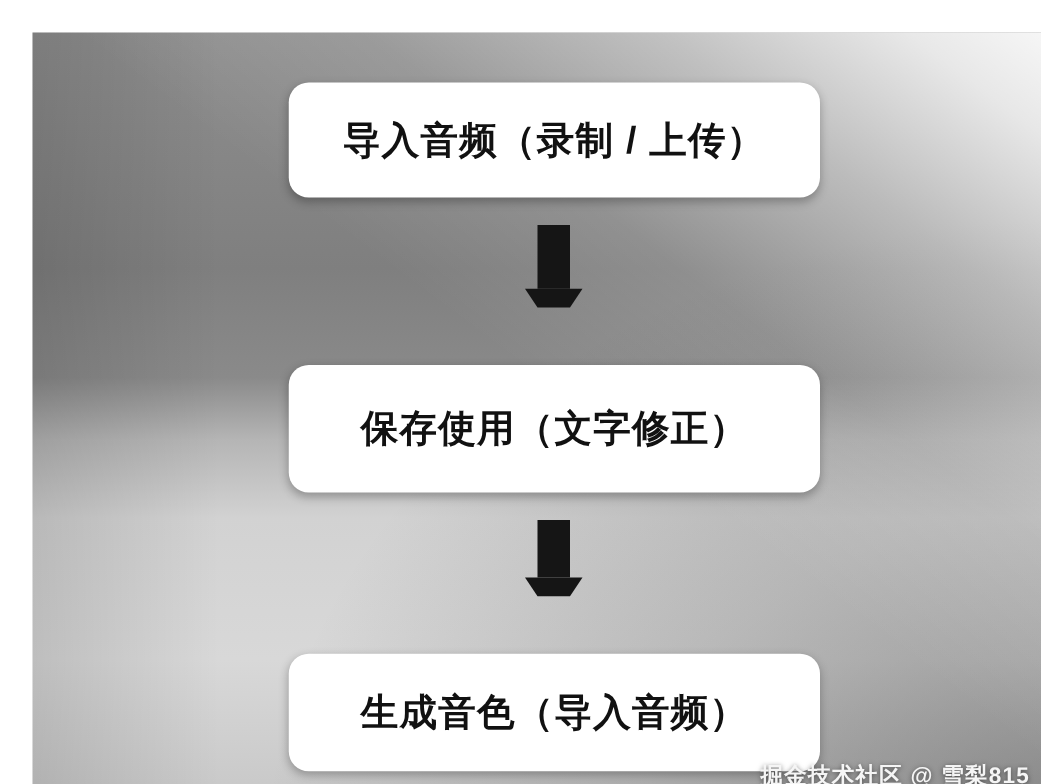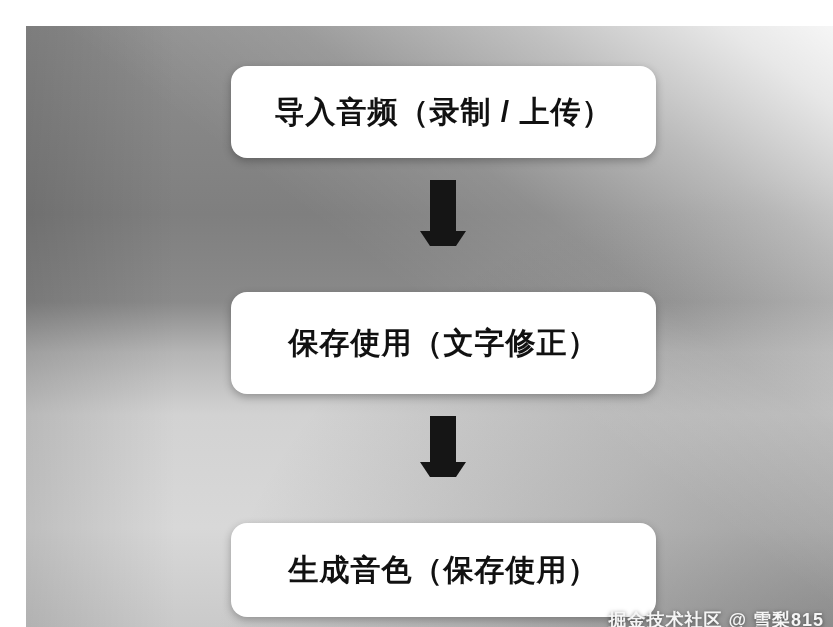--- a/index.html
+++ b/index.html
@@ -107,18 +107,18 @@
   <div class="flow-box box-2">
     <span class="label">保存使用（文字修正）</span>
   </div>
 
   <div class="arrow arrow-2">
     <div class="arrow-line"></div>
     <div class="arrow-head"></div>
   </div>
 
   <div class="flow-box box-3">
-    <span class="label">生成音色（保存使用）</span>
+    <span class="label">生成音色（导入音频）</span>
   </div>
 
   <div class="watermark">掘金技术社区 @ 雪梨815</div>
 
 </div>
 
 </body></html>

